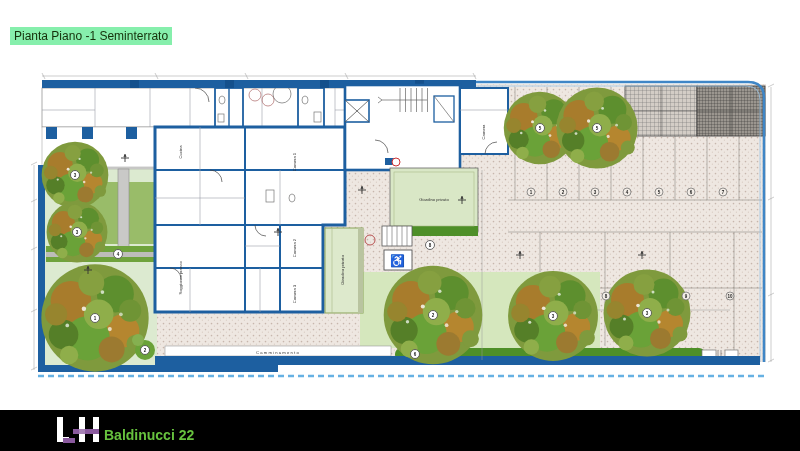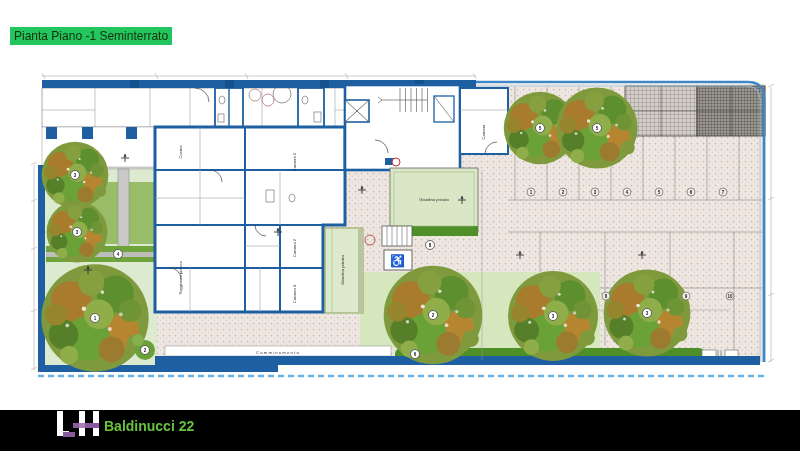--- a/index.html
+++ b/index.html
@@ -1,22 +1,22 @@
 <!DOCTYPE html>
 <html><head>
 <meta charset="utf-8">
 <style>
   html,body{margin:0;padding:0;}
   body{width:800px;height:451px;position:relative;background:#fff;overflow:hidden;
        font-family:"Liberation Sans", sans-serif;}
   .title-badge{position:absolute;left:10px;top:27px;font-size:12px;line-height:18px;
-       padding:0 4px;color:#15300a;background:#22c55e;white-space:nowrap;}
+       padding:0 4px;color:#15300a;background:#86efac;white-space:nowrap;}
   .plan{position:absolute;left:30px;top:70px;width:745px;height:315px;}
   .footer{position:absolute;left:0;bottom:0;width:800px;height:41px;background:#000;
-       display:flex;align-items:flex-start;}
+       display:flex;align-items:center;}
   .footer .logo{margin-left:55px;flex:0 0 auto;}
   .footer .project{color:#67c23e;font-weight:bold;font-size:14px;margin-left:3px;margin-top:8px;}
   .footer .sheet{margin-left:auto;margin-right:11px;color:#67c23e;font-weight:bold;font-size:13.5px;letter-spacing:.3px;}
   svg text{font-family:"Liberation Sans",sans-serif;}
 </style>
 </head>
 <body>
 
 <div class="title-badge">Pianta Piano -1 Seminterrato</div>
 

